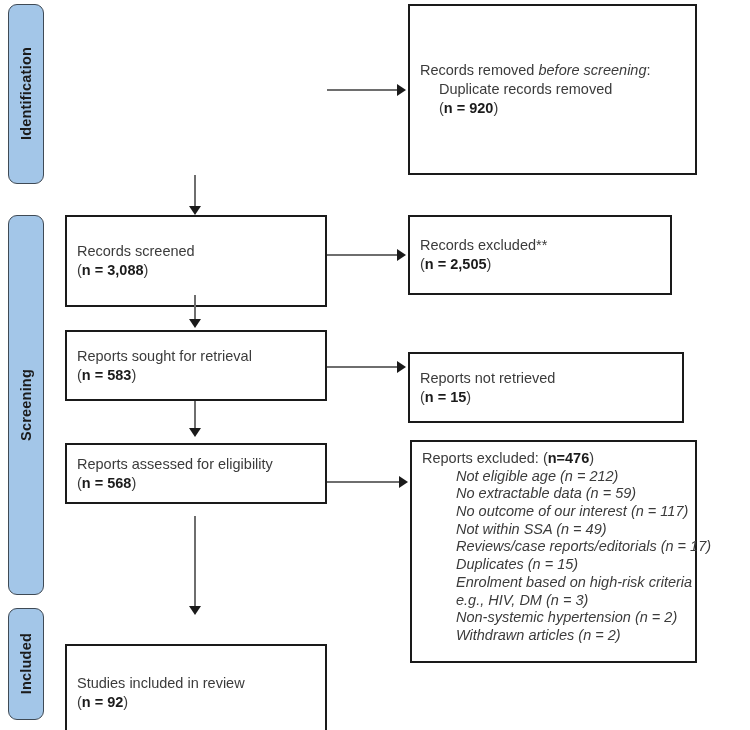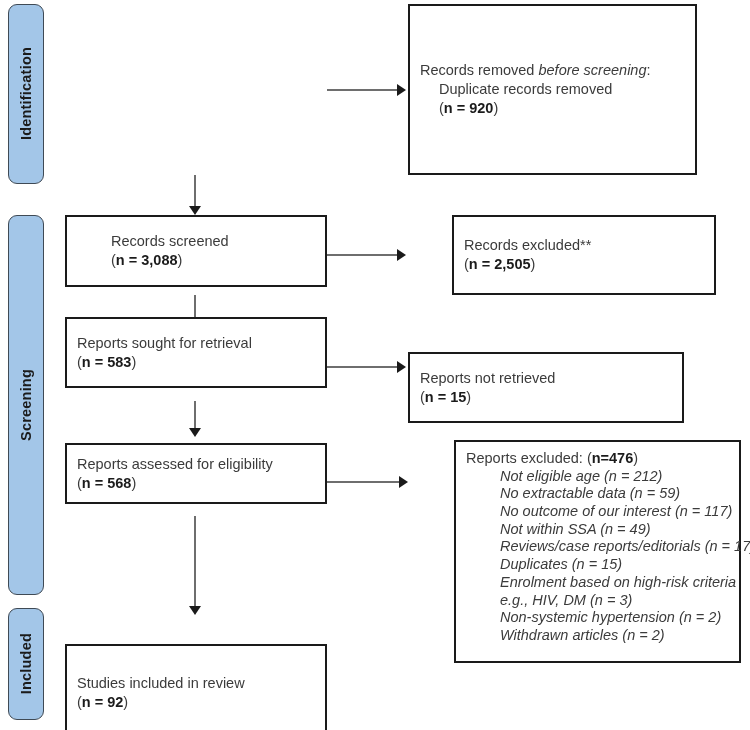--- a/index.html
+++ b/index.html
@@ -124,45 +124,45 @@
       </div>
     </div>
   </div>
 
   <div class="hline" style="left:327px; top:89px; width:72px;"></div>
   <div class="arrow-right" style="left:397px; top:84px;"></div>
 
   <div class="vline" style="left:194px; top:175px; height:36px;"></div>
   <div class="arrow-down" style="left:189px; top:206px;"></div>
 
-  <div class="box" style="left:65px; top:215px; width:262px; height:72px;padding-left:34px;">
+  <div class="box" style="left:65px; top:215px; width:262px; height:92px;">
     <div class="box-inner">
       <div class="line">Records screened</div>
       <div class="line">
         <span>(</span><b>n = 3,088</b><span>)</span>
       </div>
     </div>
   </div>
 
-  <div class="box" style="left:408px; top:215px; width:264px; height:80px;margin-left:44px;">
+  <div class="box" style="left:408px; top:215px; width:264px; height:80px;">
     <div class="box-inner">
       <div class="line">Records excluded**</div>
       <div class="line">
         <span>(</span><b>n = 2,505</b><span>)</span>
       </div>
     </div>
   </div>
 
   <div class="hline" style="left:327px; top:254px; width:72px;"></div>
   <div class="arrow-right" style="left:397px; top:249px;"></div>
 
   <div class="vline" style="left:194px; top:295px; height:28px;"></div>
   <div class="arrow-down" style="left:189px; top:319px;"></div>
 
-  <div class="box" style="left:65px; top:317px; width:262px; height:71px;">
+  <div class="box" style="left:65px; top:330px; width:262px; height:71px;">
     <div class="box-inner">
       <div class="line">Reports sought for retrieval</div>
       <div class="line">
         <span>(</span><b>n = 583</b><span>)</span>
       </div>
     </div>
   </div>
 
   <div class="box" style="left:408px; top:344px; width:276px; height:71px;margin-top:8px;">
     <div class="box-inner">
@@ -181,21 +181,21 @@
 
   <div class="box" style="left:65px; top:443px; width:262px; height:61px;">
     <div class="box-inner">
       <div class="line">Reports assessed for eligibility</div>
       <div class="line">
         <span>(</span><b>n = 568</b><span>)</span>
       </div>
     </div>
   </div>
 
-  <div class="box" style="left:410px; top:440px; width:287px; height:223px; align-items:flex-start;margin-left:44px;">
+  <div class="box" style="left:410px; top:440px; width:287px; height:223px; align-items:flex-start;">
     <div class="box-inner" style="padding-top:8px;">
       <div class="line tight">
         <span>Reports excluded: (</span><b>n=476</b><span>)</span>
       </div>
 
       <div class="line tight indent2">
         <span>Not eligible age</span>
         <span>(n = 212)</span>
       </div>
       <div class="line tight indent2">

